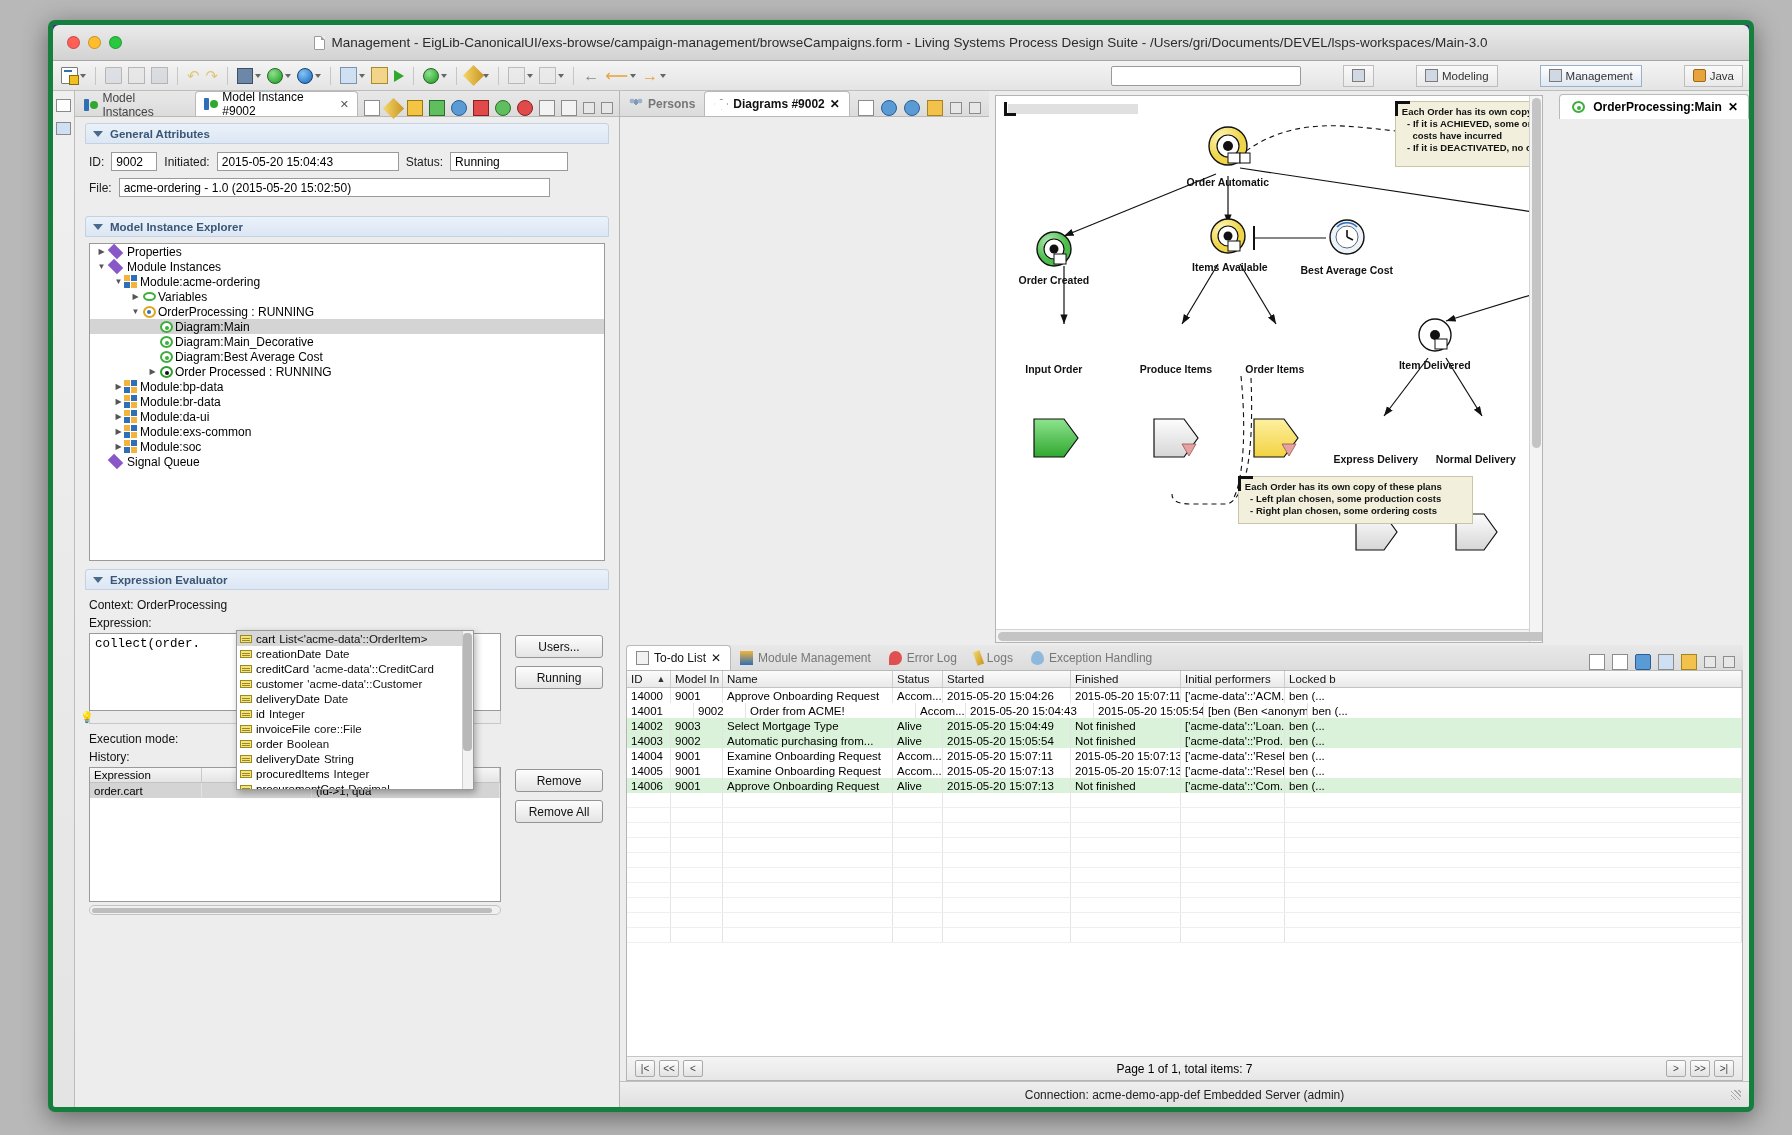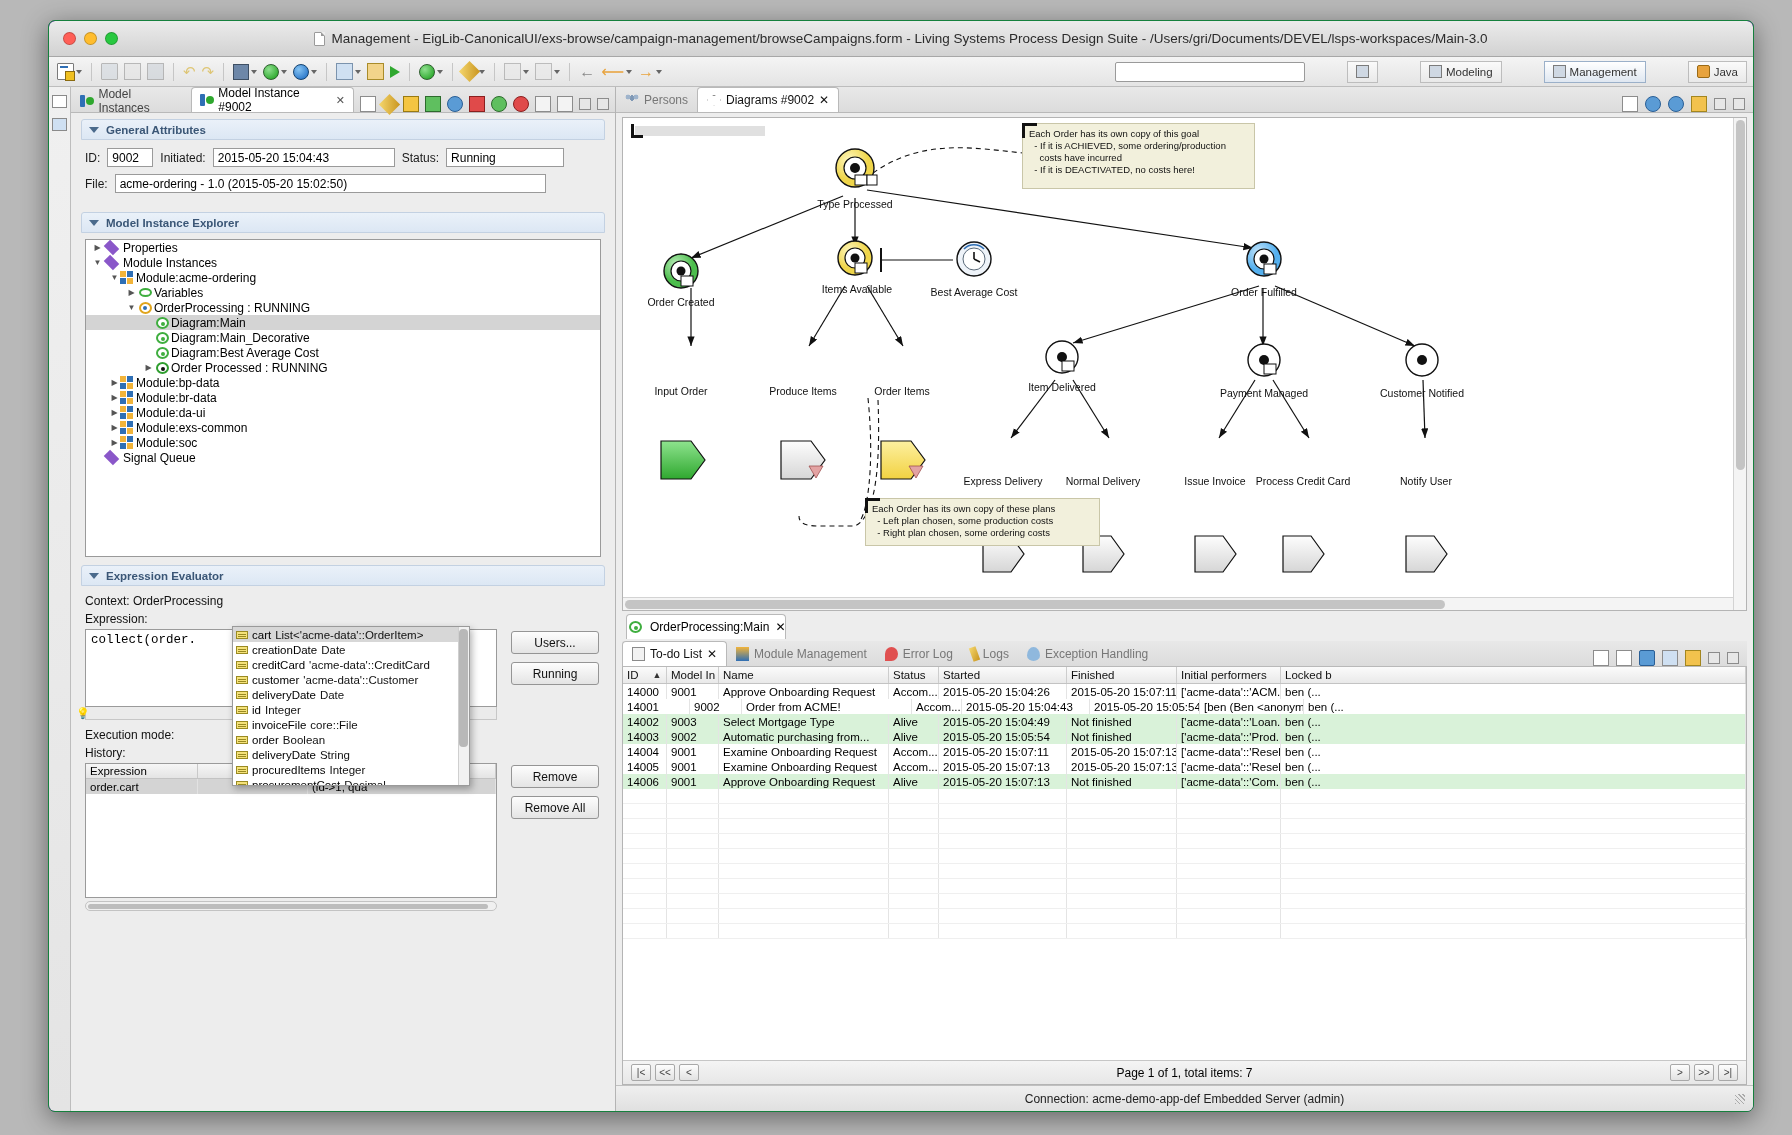--- a/index.html
+++ b/index.html
@@ -10,21 +10,21 @@
     font-family:"Liberation Sans", sans-serif;
     font-size:12px;
     color:#000;
     overflow:hidden;
   }
   
   #window {
     position:absolute; left:48px; top:20px;
     width:1706px; height:1092px;
     background:#4c1d95;
-    border:1px solid #15803d;
+    border:5px solid #15803d;
     border-radius:7px;
     box-shadow:0 6px 26px rgba(0,0,0,.45);
     overflow:hidden;
   }
   
   #titlebar {
     height:36px;
     background:linear-gradient(#ebebeb,#d2d2d2);
     border-bottom:1px solid #a7a7a7;
     border-radius:6px 6px 0 0;
@@ -199,21 +199,21 @@
   }
   .ac-item{height:15px;display:flex;align-items:center;gap:4px;padding-left:3px;font-size:11.5px;white-space:nowrap;}
   .ac-item.sel{background:#d7d7d7;}
   .ac-ic{width:12px;height:8px;background:#f5e27a;border:1px solid #9a8a22;flex:0 0 12px;position:relative;}
   .ac-ic:after{content:"";position:absolute;left:1px;top:2px;width:8px;height:1px;background:#9a8a22;box-shadow:0 2px 0 #9a8a22;}
   .ac-type{color:#111;}
   #ac-scroll{position:absolute;right:0;top:0;width:11px;height:100%;background:#f2f2f2;border-left:1px solid #cfcfcf;}
   #ac-thumb{position:absolute;right:1px;top:2px;width:9px;height:118px;background:#b8b8b8;border-radius:4px;}
   
   #right{flex:1;display:flex;flex-direction:column;background:#ededed;}
-  #diag-wrap{height:552px;display:flex;flex-direction:column;}
+  #diag-wrap{height:552px;display:flex;flex-direction:row;font-weight:bold;}
   .editortabs{
     height:26px;display:flex;align-items:flex-end;background:linear-gradient(#e8e8e8,#dcdcdc);
     border-bottom:1px solid #b9b9b9;
   }
   .etab{height:24px;display:flex;align-items:center;gap:5px;padding:0 9px;font-size:12px;color:#777;}
   .etab.active{background:#fff;border:1px solid #b9b9b9;border-bottom:none;border-radius:4px 4px 0 0;color:#111;height:25px;}
   .pers-ic{width:14px;height:13px;background:
     radial-gradient(circle at 3px 3px,#9fb4cc 2.4px,transparent 2.6px),
     radial-gradient(circle at 11px 3px,#9fb4cc 2.4px,transparent 2.6px),
     radial-gradient(circle at 7px 4px,#7f98b5 2.6px,transparent 2.8px);}
@@ -222,21 +222,21 @@
   .etools{margin-left:auto;display:flex;align-items:center;gap:7px;padding:0 8px;}
   #canvas{
     flex:1;background:#fff;border:1px solid #b4b4b4;margin:4px 6px 0 6px;position:relative;overflow:hidden;
   }
   #canvas svg{position:absolute;left:0;top:0;}
   .vscroll{position:absolute;right:0;top:0;width:13px;bottom:0;background:#f4f4f4;border-left:1px solid #d3d3d3;}
   .vthumb{position:absolute;left:2px;top:2px;width:9px;height:350px;background:#c4c4c4;border-radius:5px;}
   .hscroll2{position:absolute;left:0;right:13px;bottom:0;height:13px;background:#f4f4f4;border-top:1px solid #d3d3d3;}
   .hthumb2{position:absolute;left:2px;top:2px;height:9px;width:820px;background:#c4c4c4;border-radius:5px;}
   .btab-bar{height:28px;display:flex;align-items:flex-end;padding-left:10px;}
-  .btab{height:25px;display:flex;align-items:center;gap:6px;padding:0 0;font-size:12px;
+  .btab{height:25px;display:flex;align-items:center;gap:6px;padding:0 10px;font-size:12px;
         background:#fff;border:1px solid #b9b9b9;border-bottom:none;border-radius:4px 4px 0 0;}
   
   #bottom{flex:1;display:flex;flex-direction:column;margin:2px 6px 0 6px;}
   .btabs{height:26px;display:flex;align-items:flex-end;background:linear-gradient(#e8e8e8,#dcdcdc);
          border-bottom:1px solid #b9b9b9;}
   .bt{height:24px;display:flex;align-items:center;gap:5px;padding:0 9px;font-size:12px;color:#777;}
   .bt.active{background:#fff;border:1px solid #b9b9b9;border-bottom:none;border-radius:4px 4px 0 0;color:#111;height:25px;}
   .bt-ic{width:13px;height:14px;border:1px solid #8a8a8a;background:#fff;}
   .bt-ic.clip{background:#f2f2f2;}
   .bt-ic.mod{background:linear-gradient(#f2b43a,#2f6fb5);border:none;}
@@ -733,21 +733,21 @@
               <path d="M572,418 h28 l13,18 l-13,18 h-28 z" fill="url(#pW)" stroke="#111" stroke-width="1.2"></path>
             </g>
             <g>
               <path d="M660,418 h28 l13,18 l-13,18 h-28 z" fill="url(#pW)" stroke="#111" stroke-width="1.2"></path>
             </g>
             <g>
               <path d="M783,418 h28 l13,18 l-13,18 h-28 z" fill="url(#pW)" stroke="#111" stroke-width="1.2"></path>
             </g>
           </svg>
 
-          <div class="dlabel" style="left:232px;top:80px">Type Processed</div>
+          <div class="dlabel" style="left:232px;top:80px">Order Automatic</div>
           <div class="dlabel" style="left:58px;top:178px">Order Created</div>
           <div class="dlabel" style="left:234px;top:165px">Items Available</div>
           <div class="dlabel" style="left:351px;top:168px">Best Average Cost</div>
           <div class="dlabel" style="left:641px;top:168px">Order Fulfilled</div>
           <div class="dlabel" style="left:439px;top:263px">Item Delivered</div>
           <div class="dlabel" style="left:641px;top:269px">Payment Managed</div>
           <div class="dlabel" style="left:799px;top:269px">Customer Notified</div>
           <div class="dlabel" style="left:58px;top:267px">Input Order</div>
           <div class="dlabel" style="left:180px;top:267px">Produce Items</div>
           <div class="dlabel" style="left:279px;top:267px">Order Items</div>

